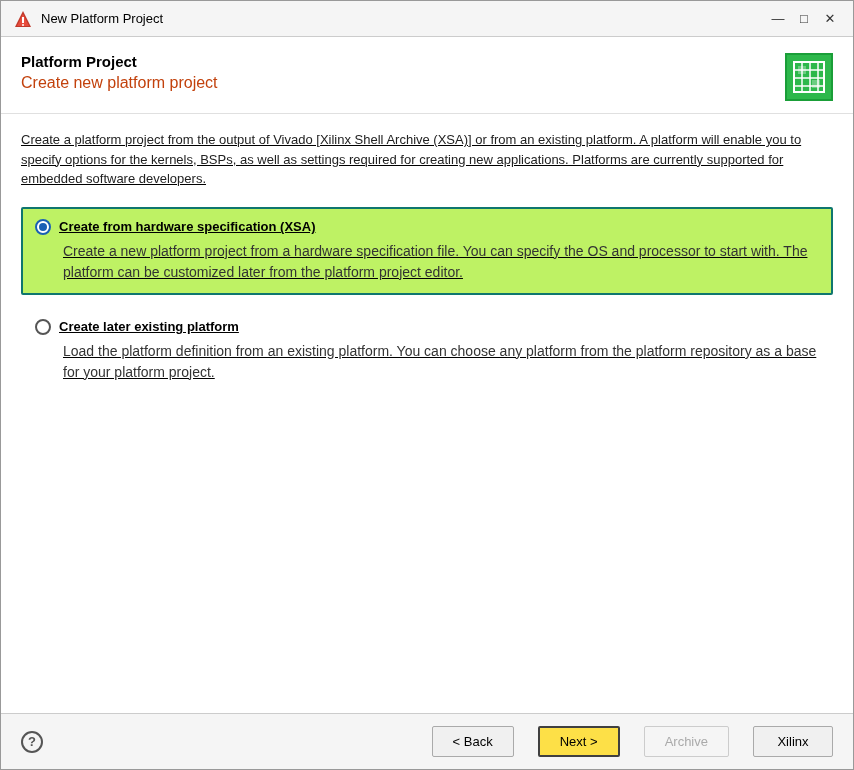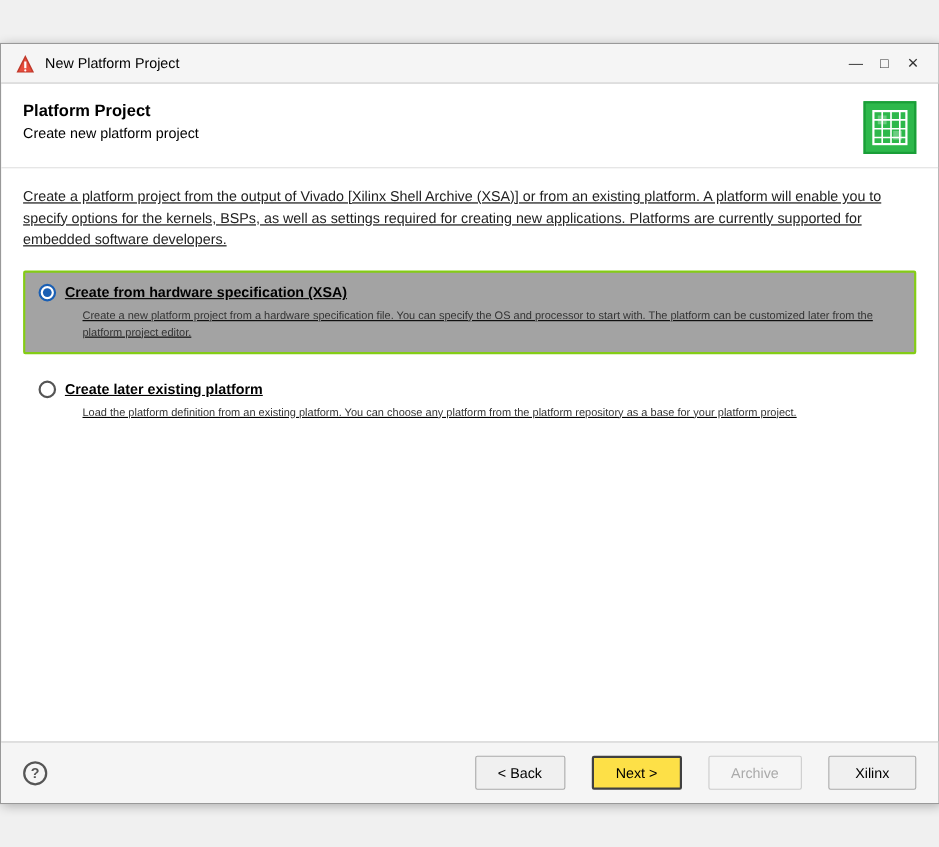--- a/index.html
+++ b/index.html
@@ -13,21 +13,21 @@
       font-size: 13px;
       background: #f0f0f0;
       display: flex;
       justify-content: center;
       align-items: center;
       min-height: 100vh;
     }
 
     .window {
       width: 854px;
-      height: 692px;
+      height: 770px;
       background: #ffffff;
       border: 1px solid #999;
       box-shadow: 2px 2px 10px rgba(0,0,0,0.3);
       display: flex;
       flex-direction: column;
     }
 
     .title-bar {
       background: #f5f5f5;
       border-bottom: 1px solid #ccc;
@@ -93,22 +93,22 @@
     }
 
     .header-title {
       font-size: 15px;
       font-weight: bold;
       color: #000;
       margin-bottom: 4px;
     }
 
     .header-subtitle {
-      font-size: 13px;
-      color: #000000;
+      font-size: 16px;
+      color: #c2410c;
     }
 
     .header-icon {
       width: 48px;
       height: 48px;
       background: #2db84b;
       border: 2px solid #1a9e38;
       display: flex;
       align-items: center;
       justify-content: center;
@@ -137,22 +137,22 @@
 
     .option-card {
       border: 2px solid transparent;
       border-radius: 2px;
       padding: 10px 12px;
       margin-bottom: 12px;
       cursor: pointer;
     }
 
     .option-card.selected {
-      border: 2px solid #84cc16;
-      background: #a3a3a3;
+      border: 2px solid #0f766e;
+      background: #bef264;
     }
 
     .option-header {
       display: flex;
       align-items: center;
       gap: 8px;
       margin-bottom: 6px;
     }
 
     .radio-btn {
@@ -179,24 +179,24 @@
       background: #1a5fb4;
     }
 
     .option-label {
       font-size: 13px;
       font-weight: bold;
       color: #000;
     }
 
     .option-desc {
-      font-size: 10px;
+      font-size: 14px;
       color: #333;
       line-height: 1.5;
-      margin-left: 40px;
+      margin-left: 28px;
     }
 
     .footer {
       border-top: 1px solid #ccc;
       padding: 12px 20px;
       display: flex;
       align-items: center;
       justify-content: space-between;
       background: #f5f5f5;
       height: 56px;

